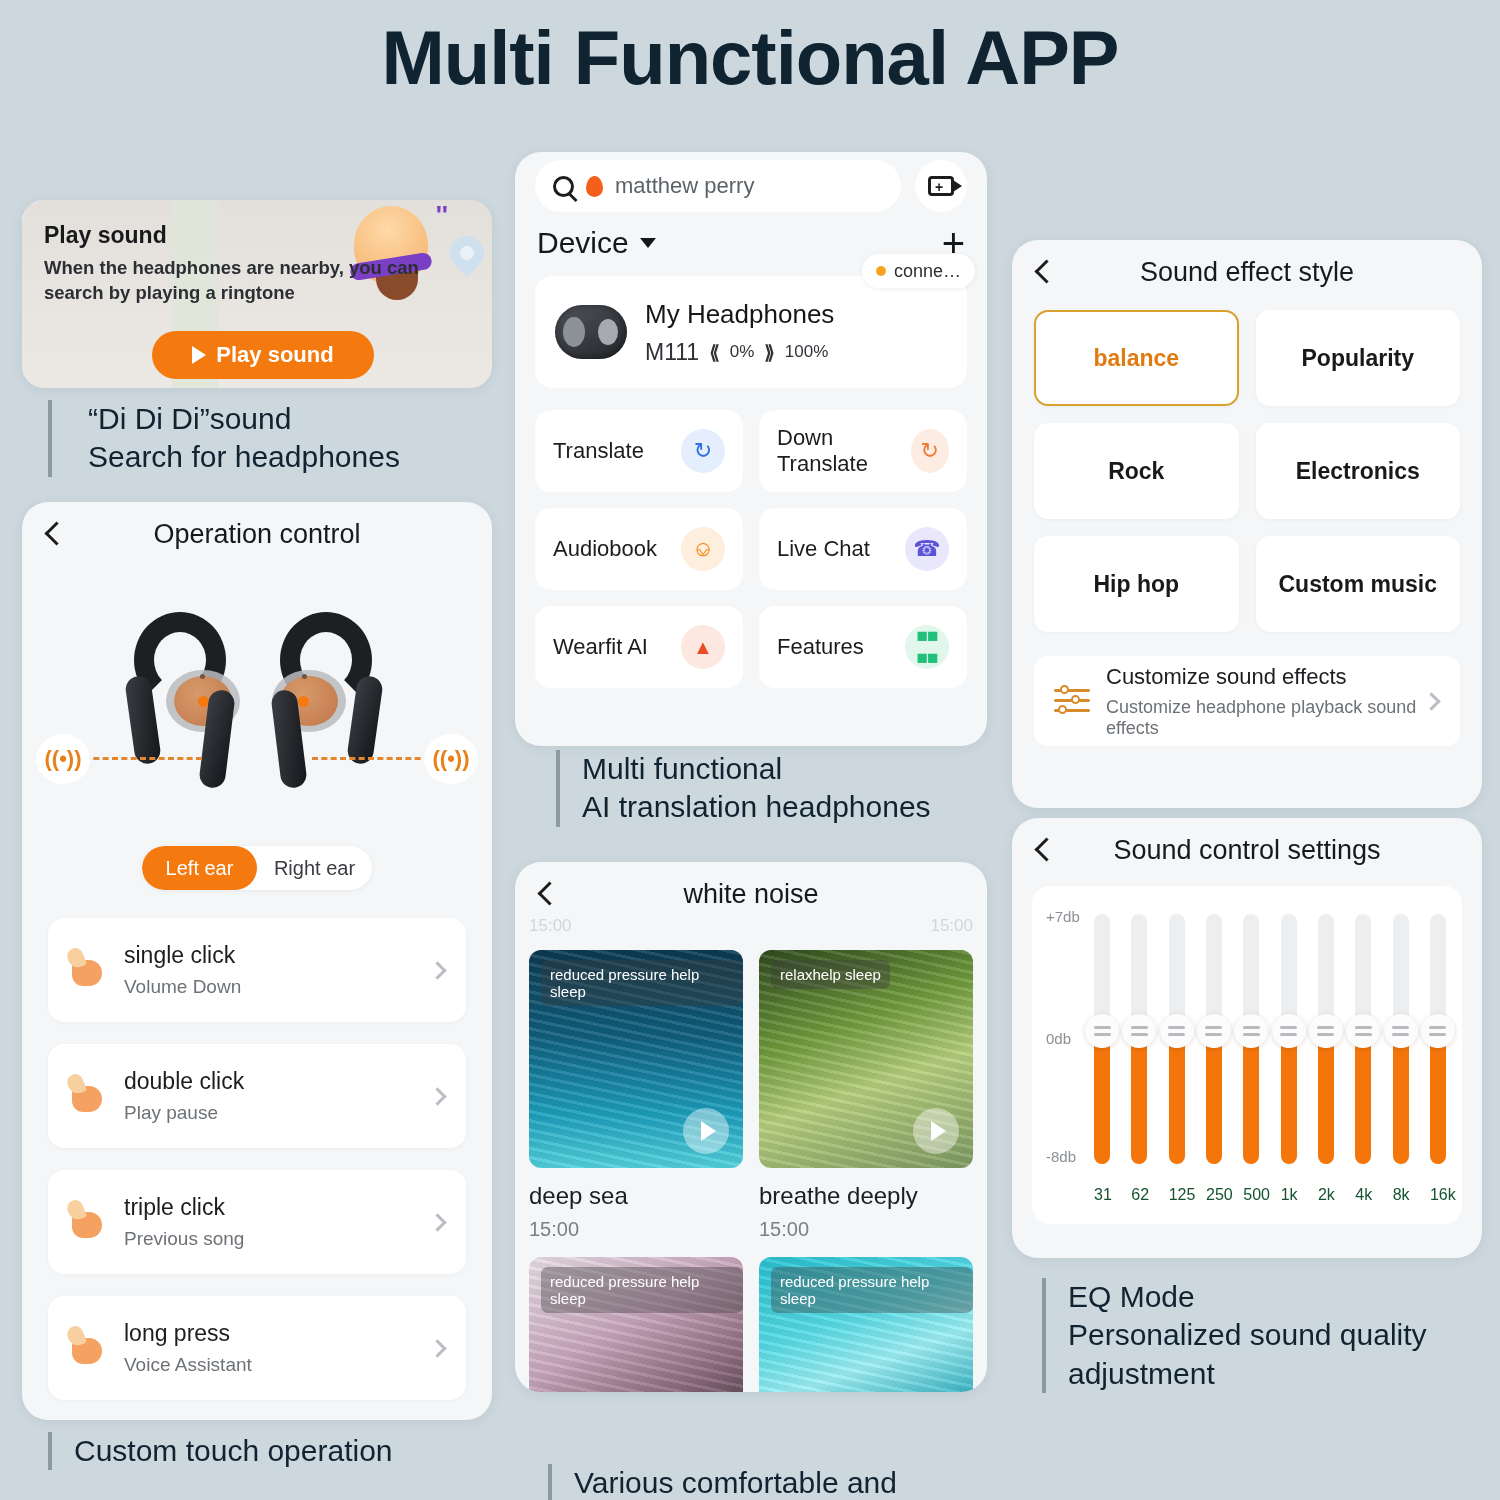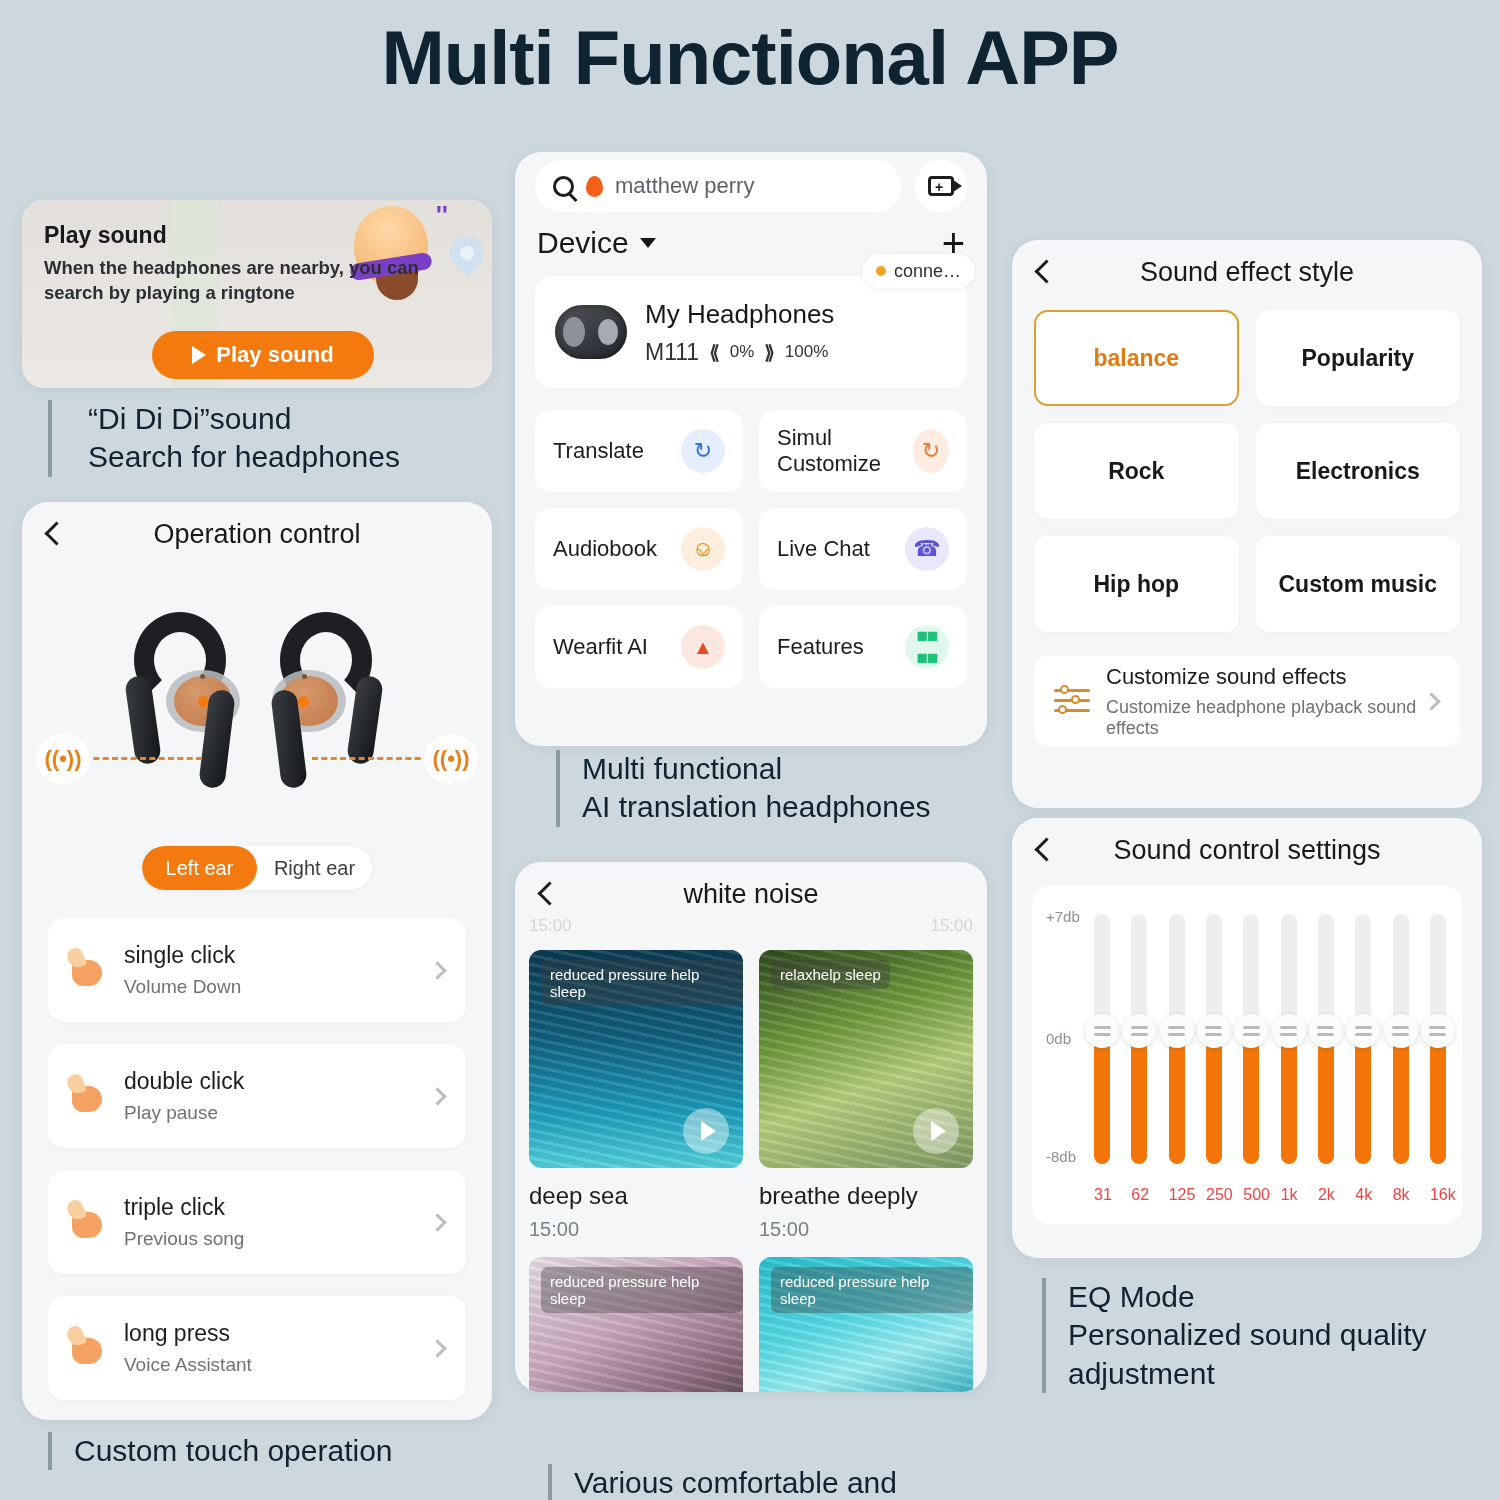--- a/index.html
+++ b/index.html
@@ -325,21 +325,21 @@
   .eq-track { position:absolute; left:0; right:0; top:0; bottom:0; background:#eceef0; border-radius: 9px; }
   .eq-fill  { position:absolute; left:0; right:0; bottom:0; background:#f4760a; border-radius: 9px; }
   .eq-knob {
     position:absolute; left:-9px; width: 34px; height: 34px; border-radius: 50%;
     background:#fcfcfd; box-shadow: 0 1px 5px rgba(0,0,0,.14);
     display:flex; flex-direction: column; justify-content:center; align-items:center; gap: 4px;
     cursor: grab;
   }
   .eq-knob span { width: 17px; height: 3px; background: #b7bbbf; border-radius: 2px; }
   .eq-labels { position:absolute; left: 62px; right: 16px; bottom: 20px; display:flex; justify-content: space-between; }
-  .eq-labels div { width: 16px; text-align:left; font-size: 16px; color: #ef4444; }
+  .eq-labels div { width: 16px; text-align:left; font-size: 16px; color: #14532d; }
   #eq-caption { left: 1042px; top: 1278px; }
 </style>
 </head>
 <body>
 
 <div class="page-title">Multi Functional APP</div>
 
 <div class="card" id="playsound-card">
   <div class="map-bg"></div>
   <div class="avatar-spark">''</div>
@@ -471,21 +471,21 @@
       </div>
     </div>
   </div>
 
   <div class="tiles">
     <div class="tile">
       <span class="tile-label">Translate</span>
       <span class="tile-ico" style="background:#e4eefc;color:#2f6fe0;">↻</span>
     </div>
     <div class="tile">
-      <span class="tile-label">Simul Customize</span>
+      <span class="tile-label">Down Translate</span>
       <span class="tile-ico" style="background:#fdece2;color:#ef7a36;">↻</span>
     </div>
     <div class="tile">
       <span class="tile-label">Audiobook</span>
       <span class="tile-ico" style="background:#fdeede;color:#f4860c;">⎉</span>
     </div>
     <div class="tile">
       <span class="tile-label">Live Chat</span>
       <span class="tile-ico" style="background:#e9e7fb;color:#5b53d8;">☎</span>
     </div>

